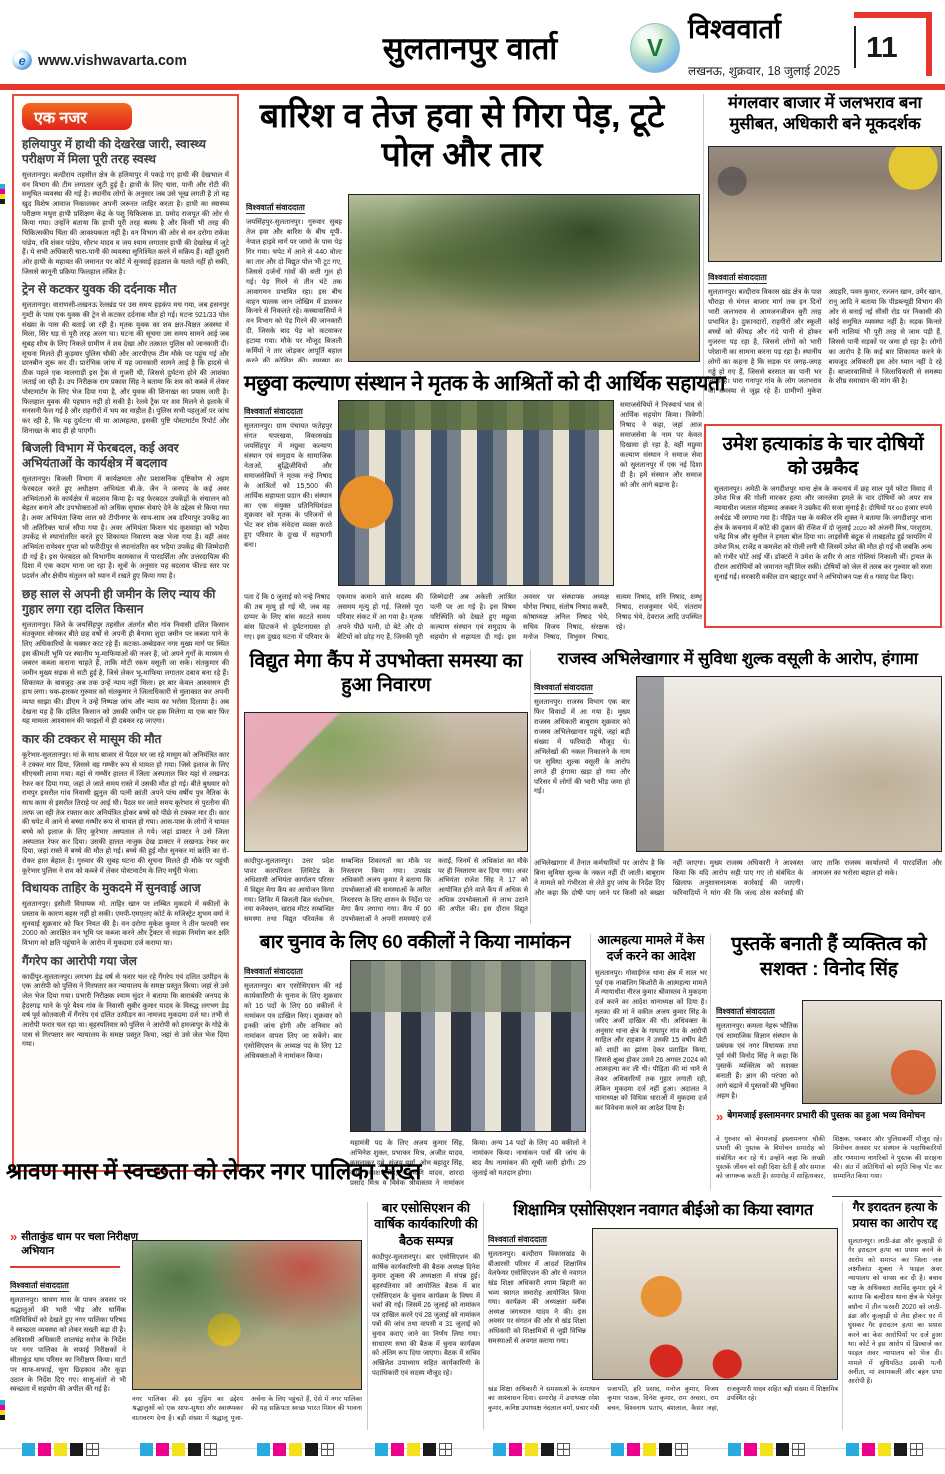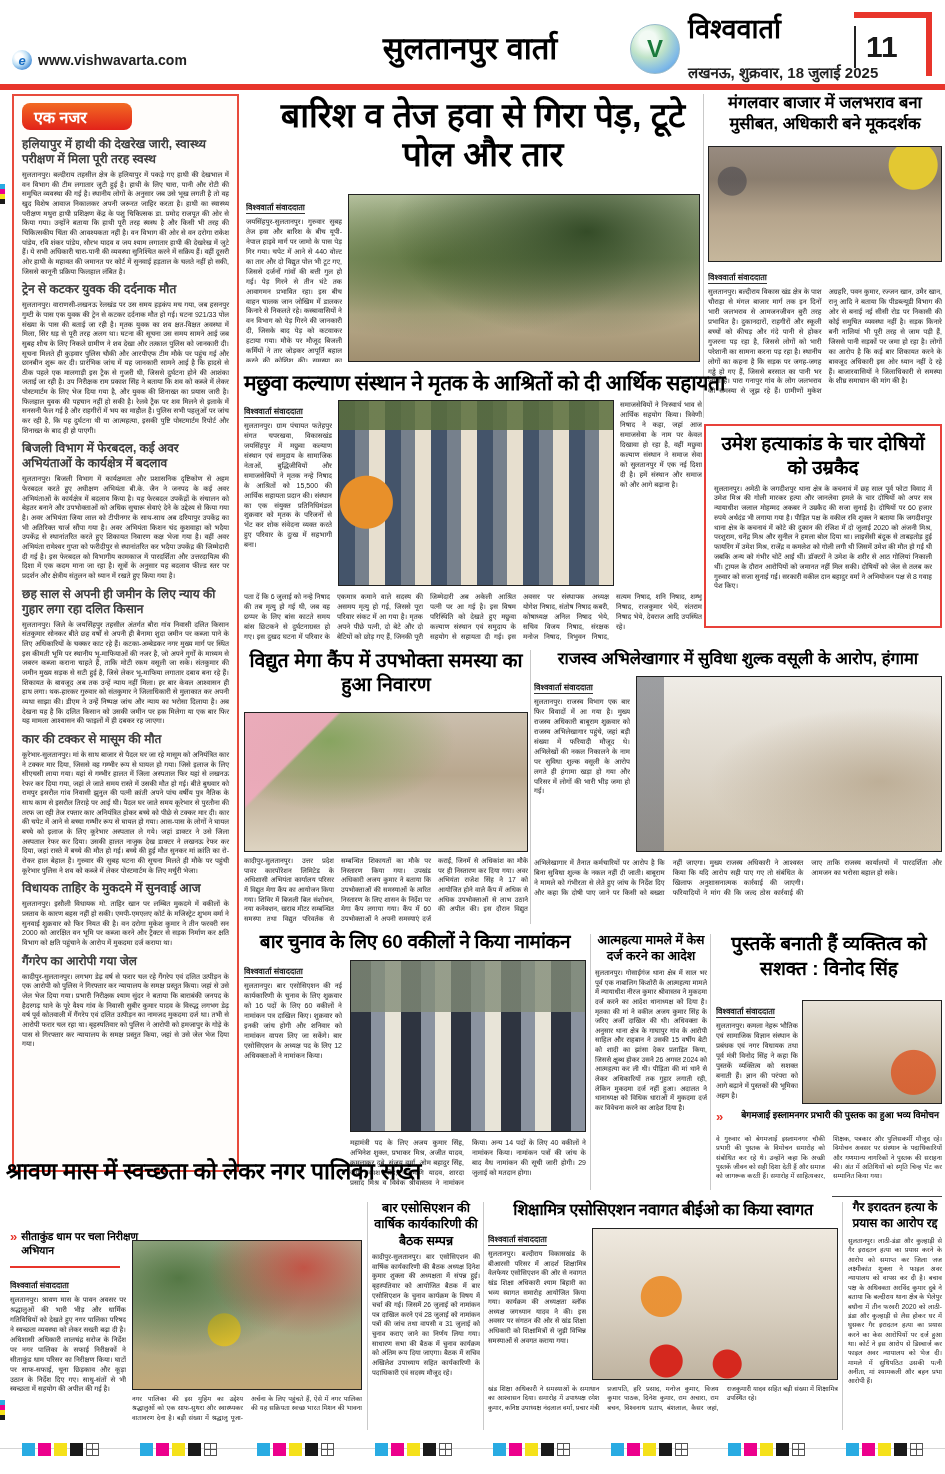--- a/index.html
+++ b/index.html
@@ -11,21 +11,21 @@
   .url-icon{width:20px;height:20px;border-radius:50%;
     background:radial-gradient(circle at 35% 35%,#fff 0 20%,#bfe0f5 45%,#4a90d9 75%,#f5a623 100%);
     display:flex;align-items:center;justify-content:center;font-weight:bold;color:#1a6fc4;font-size:13px;font-style:italic;}
   .url-text{font-size:14px;font-weight:bold;color:#222;}
   .section-title{left:295px;top:26px;width:350px;text-align:center;font-size:31px;font-weight:800;color:#000;}
   .brand{left:630px;top:16px;display:flex;gap:8px;align-items:center;}
   .globe{width:48px;height:48px;border-radius:50%;border:1px solid #9bc;
     background:radial-gradient(circle at 35% 30%,#f2faf4 0 18%,#bfe3c8 40%,#7db8e8 72%,#4a90d9 100%);
     display:flex;align-items:center;justify-content:center;font-weight:800;font-size:24px;color:#1a7a3c;}
   .brand-name{font-size:27px;font-weight:800;color:#000;line-height:1;}
-  .brand-date{font-size:15px;font-weight:bold;color:#222;margin-top:19px;}
+  .brand-date{font-size:12px;font-weight:normal;color:#222;margin-top:19px;}
   .pageno-wrap{left:854px;top:12px;width:78px;height:64px;border-top:6px solid #e8352b;border-right:6px solid #e8352b;
     display:flex;align-items:center;justify-content:flex-start;padding-right:10px;box-sizing:border-box;}
   .pageno{font-size:30px;font-weight:800;border-left:2px solid #222;padding-left:10px;line-height:1.4;}
   .red-rule{left:0;top:84px;width:945px;height:6px;background:#e8352b;}
   
   .hl{font-weight:800;color:#000;text-align:center;}
   .byline{font-size:8px;font-weight:bold;border-bottom:1.5px solid #333;display:inline-block;padding-bottom:1px;margin-bottom:3px;}
   .bt{font-size:7px;line-height:1.42;text-align:justify;color:#1b1b1b;overflow:hidden;}
   .ph{border:1px solid #222;box-sizing:border-box;}
   .vr{background:#c9c9c9;width:1px;}
@@ -72,21 +72,21 @@
     radial-gradient(ellipse at 20% 25%,rgba(70,110,55,.85),transparent 50%),
     radial-gradient(circle at 40% 60%,#e3c02c 0 16px,transparent 17px),
     linear-gradient(180deg,#b9c2a8 0%,#9aa687 40%,#c2a878 100%);}
   .ph-class{background:
     radial-gradient(circle at 30% 88%,#d5281e 0 16px,transparent 17px),
     radial-gradient(circle at 55% 90%,#d5281e 0 14px,transparent 15px),
     radial-gradient(circle at 28% 45%,rgba(235,140,40,.9) 0 20px,transparent 21px),
     linear-gradient(180deg,#efe9df 0%,#d8cfc0 55%,#bfb3a0 100%);}
   
   .umesh-box{left:704px;top:424px;width:238px;height:204px;border:2.5px solid #e8413a;box-sizing:border-box;
-             padding:6px 8px;overflow:hidden;}
+             padding:6px 8px;overflow:hidden;font-family:Liberation Serif, serif;}
   
   .kick{display:flex;gap:4px;align-items:flex-start;}
   .kick-mark{color:#e8352b;font-weight:800;font-size:13px;line-height:1;}
   .kick-text{font-size:10.5px;font-weight:800;line-height:1.3;color:#000;}
   
   .cmyk-strip{left:0;top:1438px;width:945px;height:22px;display:flex;justify-content:space-between;
               padding:0 22px;box-sizing:border-box;align-items:center;}
   .cmyk-line{left:0;top:1448px;width:945px;height:1px;background:#d5d5d5;}
   .cmyk-group{display:flex;gap:3px;align-items:center;}
   .sq{width:13px;height:13px;}
@@ -143,21 +143,21 @@
     <div class="ek-art">
       <div class="ek-hl">विधायक ताहिर के मुकदमे में सुनवाई आज</div>
       <div class="ek-bt">सुलतानपुर। इसौली विधायक मो. ताहिर खान पर लम्बित मुकदमे में वकीलों के प्रस्ताव के कारण बहस नहीं हो सकी। एमपी-एमएलए कोर्ट के मजिस्ट्रेट शुभम वर्मा ने सुनवाई शुक्रवार को फिर नियत की है। वन दरोगा मुकेश कुमार ने तीन फरवरी सन 2000 को आरक्षित वन भूमि पर कब्जा करने और ट्रैक्टर से सड़क निर्माण कर क्षति विभाग को क्षति पहुंचाने के आरोप में मुकदमा दर्ज कराया था।</div>
     </div>
     <div class="ek-art">
       <div class="ek-hl">गैंगरेप का आरोपी गया जेल</div>
       <div class="ek-bt">कादीपुर-सुलतानपुर। लगभग डेढ़ वर्ष से फरार चल रहे गैंगरेप एवं दलित उत्पीड़न के एक आरोपी को पुलिस ने गिरफ्तार कर न्यायालय के समक्ष प्रस्तुत किया। जहां से उसे जेल भेज दिया गया। प्रभारी निरीक्षक श्याम सुंदर ने बताया कि बाराबंकी जनपद के हैदरगढ़ थाने के पूरे वैश्य गांव के निवासी सुबीर कुमार यादव के विरुद्ध लगभग डेढ़ वर्ष पूर्व कोतवाली में गैंगरेप एवं दलित उत्पीड़न का नामजद मुकदमा दर्ज था। तभी से आरोपी फरार चल रहा था। बृहस्पतिवार को पुलिस ने आरोपी को हमजापुर के गोड़े के पास से गिरफ्तार कर न्यायालय के समक्ष प्रस्तुत किया, जहां से उसे जेल भेज दिया गया।</div>
     </div>
   </div>
 
-  <div class="abs hl" style="left:255px;top:96px;width:456px;font-size:34px;line-height:1.15;text-align:center;">बारिश व तेज हवा से गिरा पेड़, टूटे पोल और तार</div>
+  <div class="abs hl" style="left:234px;top:96px;width:456px;font-size:34px;line-height:1.15;text-align:center;">बारिश व तेज हवा से गिरा पेड़, टूटे पोल और तार</div>
   <div class="abs" style="left:246px;top:196px;width:96px;height:166px;overflow:hidden;">
     <span class="byline">विश्ववार्ता संवाददाता</span>
     <div class="bt">जयसिंहपुर-सुलतानपुर। गुरुवार सुबह तेज हवा और बारिश के बीच यूपी-नेपाल हाइवे मार्ग पर जामो के पास पेड़ गिर गया। चपेट में आने से 440 वोल्ट का तार और दो विद्युत पोल भी टूट गए, जिससे दर्जनों गांवों की बत्ती गुल हो गई। पेड़ गिरने से तीन घंटे तक आवागमन प्रभावित रहा। इस बीच वाहन चालक जान जोखिम में डालकर किनारे से निकलते रहे। कस्बावासियों ने वन विभाग को पेड़ गिरने की जानकारी दी, जिसके बाद पेड़ को कटवाकर हटाया गया। मौके पर मौजूद बिजली कर्मियों ने तार जोड़कर आपूर्ति बहाल करने की कोशिश की। समस्या का समाधान कराने को लेकर अवर अभियंता विवेक कुमार ने बताया कि उपकेंद्रों से जुड़े गांवों की विद्युत आपूर्ति शाम तक बहाल कर दी गई। टूटे हुए पोल को जल्द बदल दिया जाएगा।</div>
   </div>
   <div class="abs ph ph-tree" style="left:348px;top:194px;width:352px;height:168px;"></div>
 
   <div class="abs vr" style="left:703px;top:94px;height:324px;"></div>
   <div class="abs hl" style="left:708px;top:92px;width:234px;font-size:16.5px;line-height:1.3;">मंगलवार बाजार में जलभराव बना मुसीबत, अधिकारी बने मूकदर्शक</div>
   <div class="abs ph ph-flood" style="left:708px;top:146px;width:234px;height:116px;"></div>
   <div class="abs" style="left:708px;top:266px;width:234px;height:156px;overflow:hidden;">
@@ -206,21 +206,21 @@
 
   <div class="abs vr" style="left:710px;top:934px;height:256px;"></div>
   <div class="abs hl" style="left:716px;top:932px;width:226px;font-size:19px;line-height:1.3;">पुस्तकें बनाती हैं व्यक्तित्व को सशक्त : विनोद सिंह</div>
   <div class="abs" style="left:716px;top:1000px;width:82px;height:146px;overflow:hidden;">
     <span class="byline">विश्ववार्ता संवाददाता</span>
     <div class="bt">सुलतानपुर। कमला नेहरू भौतिक एवं सामाजिक विज्ञान संस्थान के प्रबंधक एवं नगर विधायक तथा पूर्व मंत्री विनोद सिंह ने कहा कि पुस्तकें व्यक्तित्व को सशक्त बनाती हैं। ज्ञान की परंपरा को आगे बढ़ाने में पुस्तकों की भूमिका अहम है।</div>
   </div>
   <div class="abs ph ph-book" style="left:802px;top:1000px;width:140px;height:104px;"></div>
   <div class="abs kick" style="left:716px;top:1110px;width:226px;">
     <span class="kick-mark">»</span>
-    <span class="kick-text" style="font-size:9px;margin-left:14px;">बेगमजाई इस्लामनगर प्रभारी की पुस्तक का हुआ भव्य विमोचन</span>
+    <span class="kick-text" style="font-size:9px;">बेगमजाई इस्लामनगर प्रभारी की पुस्तक का हुआ भव्य विमोचन</span>
   </div>
   <div class="abs bt" style="left:716px;top:1134px;width:226px;height:58px;column-count:2;column-gap:8px;font-size:6.6px;">वे गुरुवार को बेगमजाई इस्लामनगर चौकी प्रभारी की पुस्तक के विमोचन समारोह को संबोधित कर रहे थे। उन्होंने कहा कि अच्छी पुस्तकें जीवन को सही दिशा देती हैं और समाज को जागरूक करती हैं। समारोह में साहित्यकार, शिक्षक, पत्रकार और पुलिसकर्मी मौजूद रहे। विमोचन अवसर पर संस्थान के पदाधिकारियों और गणमान्य नागरिकों ने पुस्तक की सराहना की। अंत में अतिथियों को स्मृति चिन्ह भेंट कर सम्मानित किया गया।</div>
 
   <div class="abs" style="left:832px;top:1196px;width:110px;height:1px;background:#444;"></div>
 
   <div class="abs hl" style="left:6px;top:1154px;width:358px;font-size:23px;white-space:nowrap;letter-spacing:-0.3px;">श्रावण मास में स्वच्छता को लेकर नगर पालिका सख्त</div>
   <div class="abs kick" style="left:10px;top:1230px;width:140px;">
     <span class="kick-mark">»</span>
     <span class="kick-text">सीताकुंड धाम पर चला निरीक्षण अभियान</span>
   </div>

